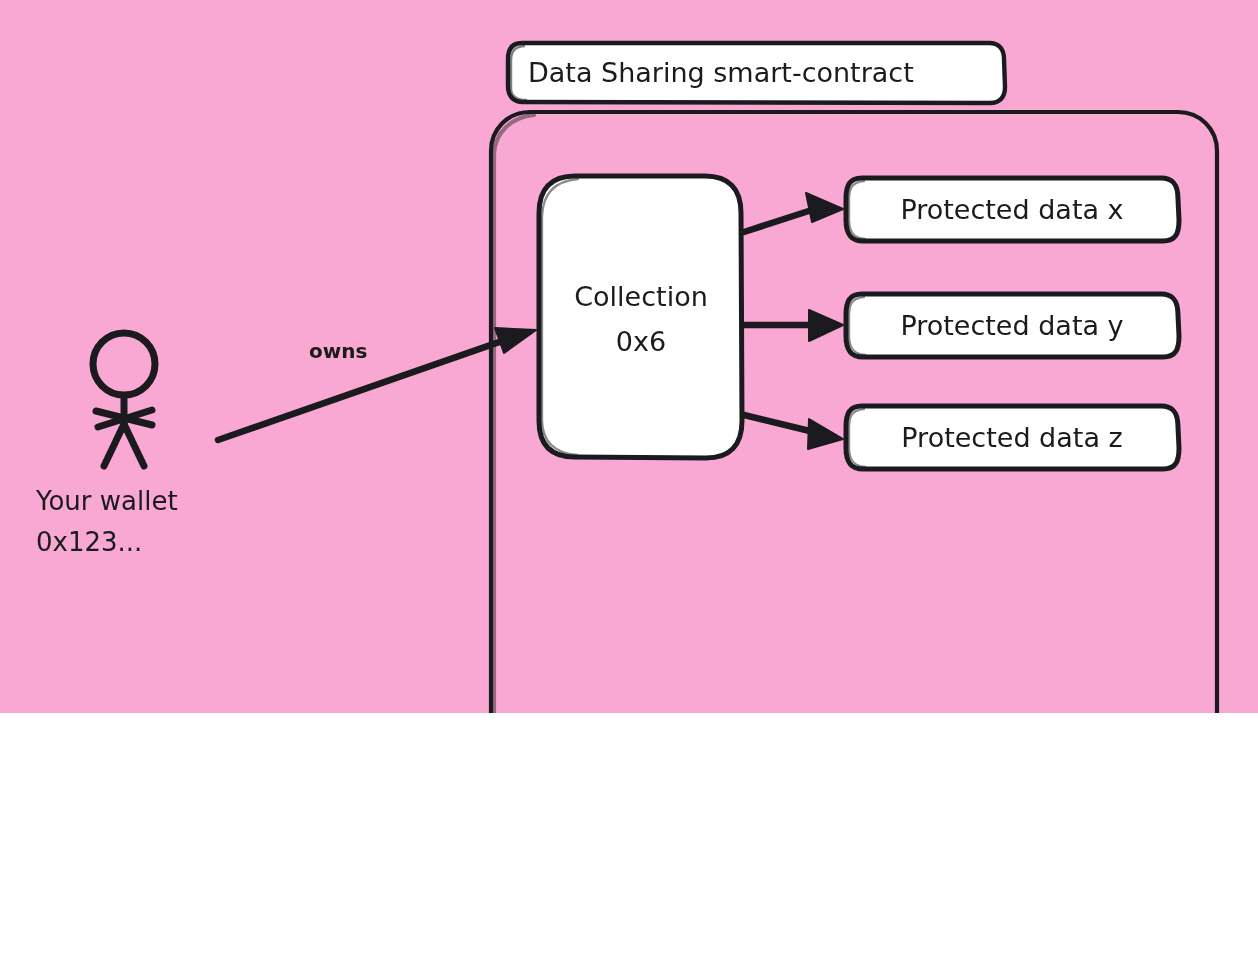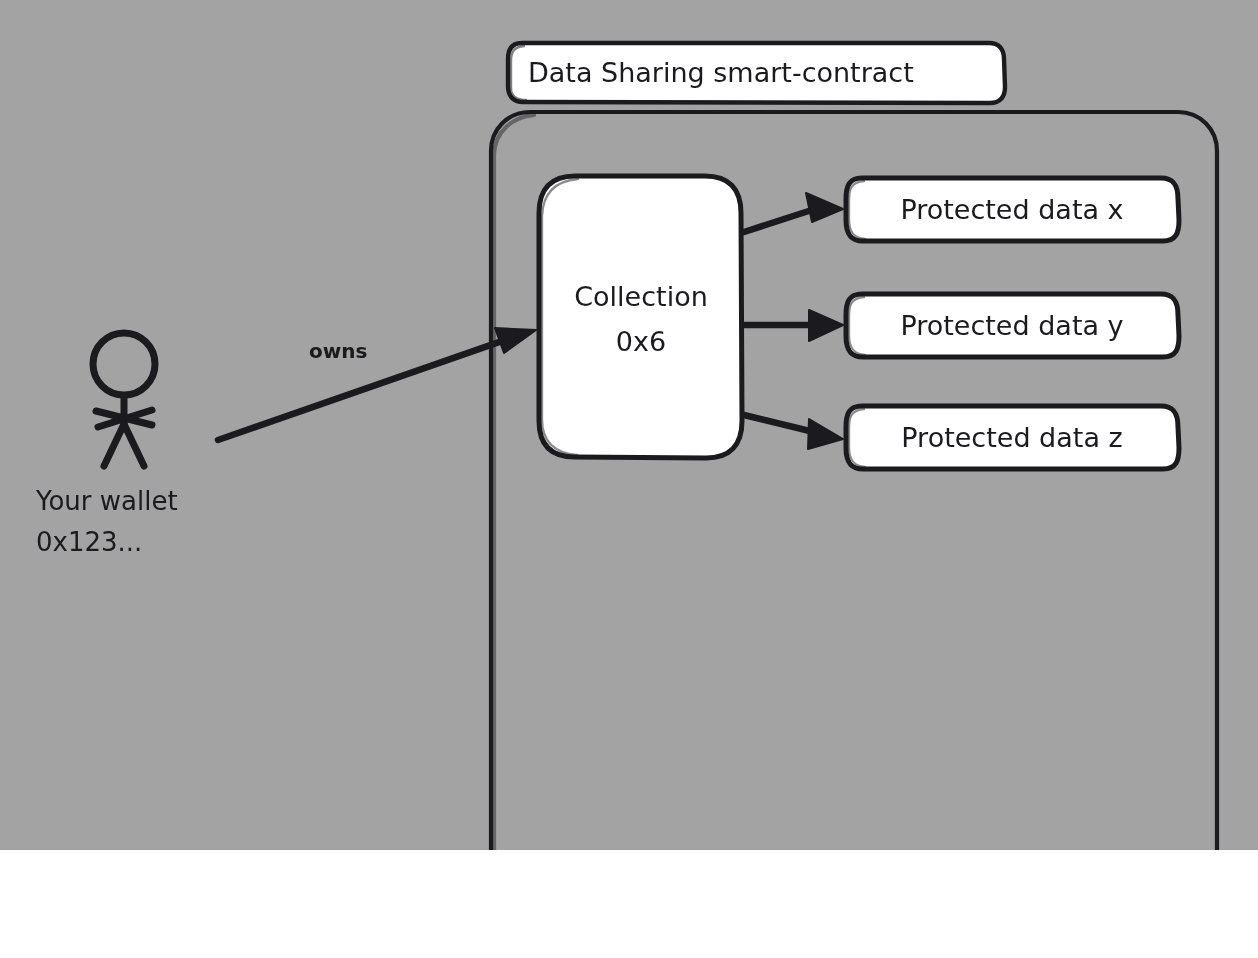--- a/index.html
+++ b/index.html
@@ -7,22 +7,22 @@
     margin: 0;
     padding: 0;
     background: #ffffff;
   }
   body {
     font-family: "DejaVu Sans", sans-serif;
   }
   #canvas {
     position: relative;
     width: 1258px;
-    height: 850px;
-    background: #a3a3a3;
+    height: 713px;
+    background: #f9a8d4;
     overflow: hidden;
   }
   #diagram-svg {
     position: absolute;
     left: 0;
     top: 0;
     width: 1258px;
     height: 958px;
   }
   .hand-text {

